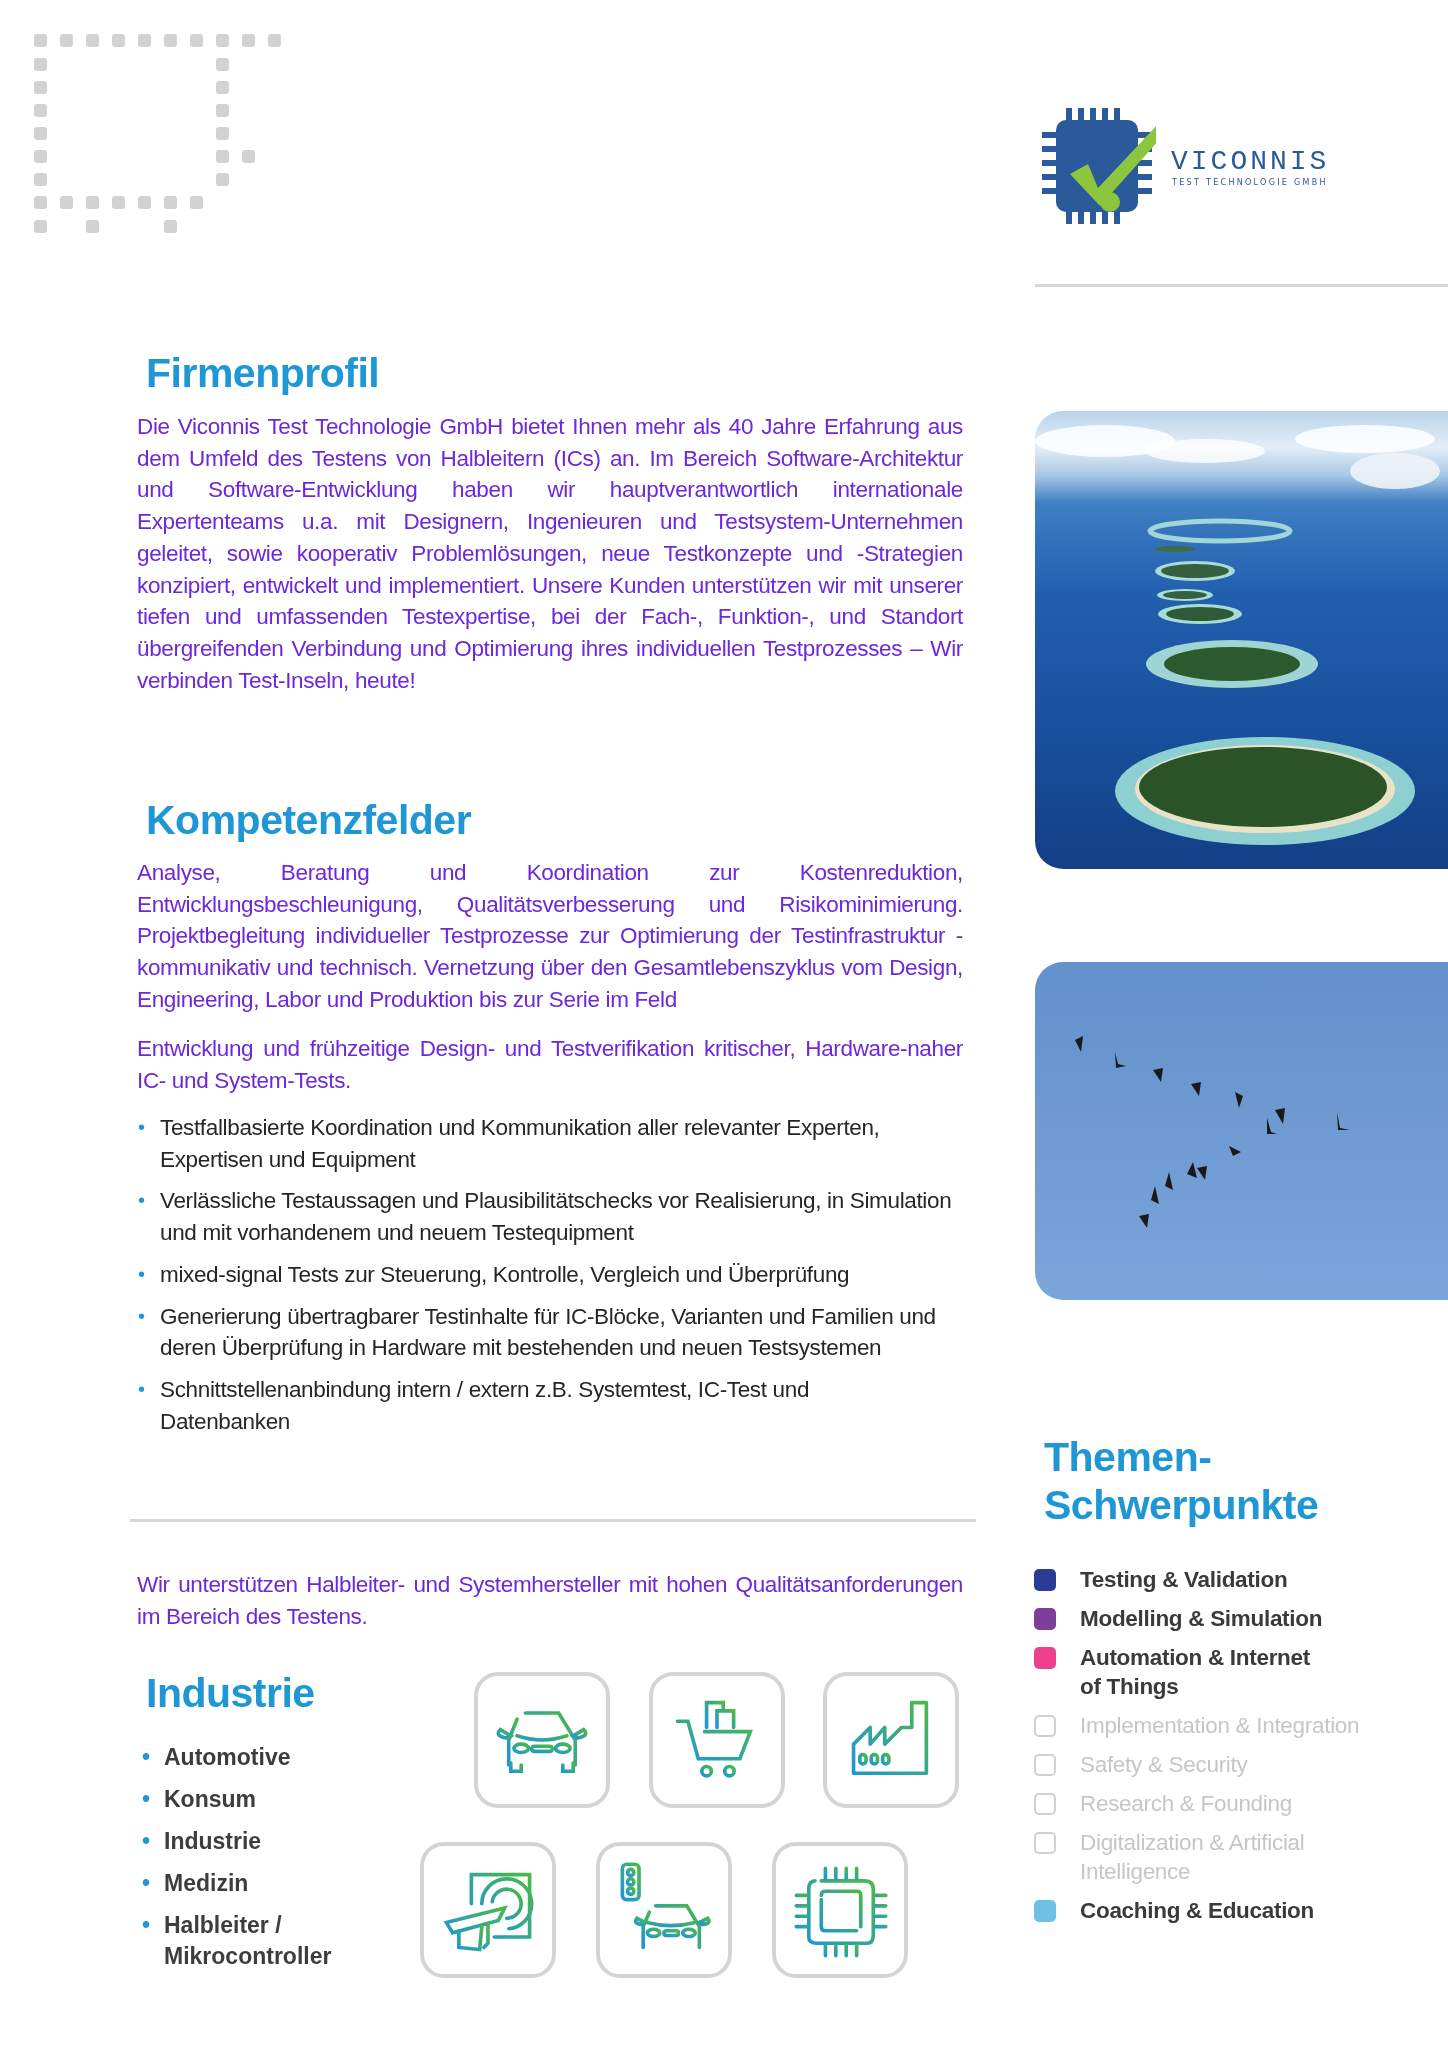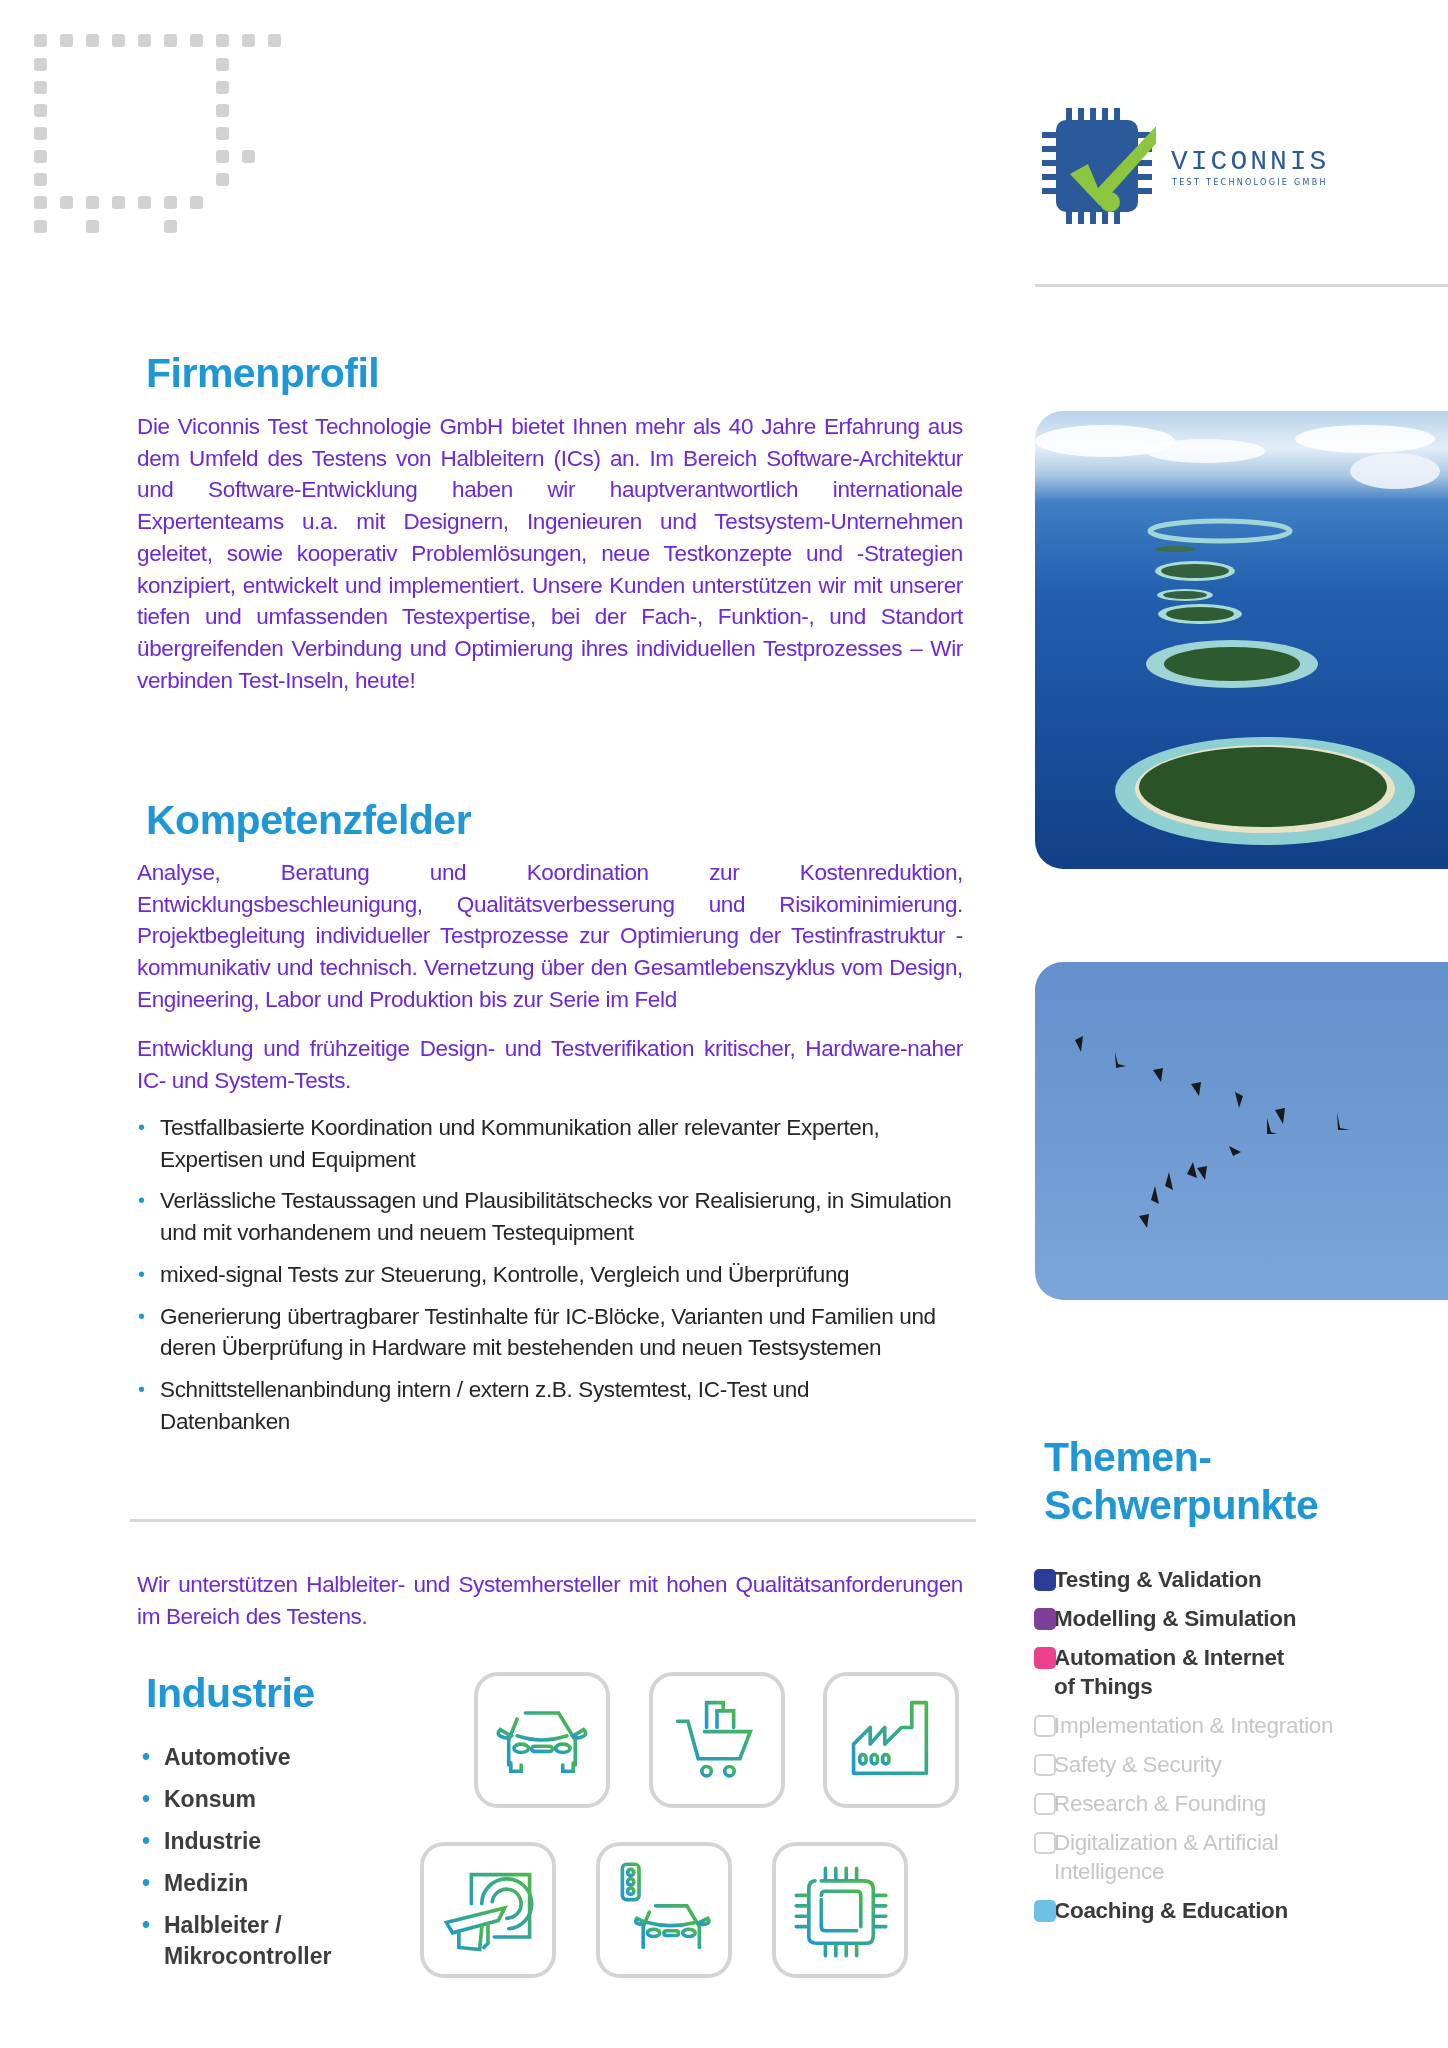--- a/index.html
+++ b/index.html
@@ -54,21 +54,21 @@
   .icon-tile svg { width: 104px; height: 104px; }
 
   .photo { position: absolute; border-radius: 28px 0 0 28px; overflow: hidden; }
   .photo-islands { left: 1035px; top: 411px; width: 413px; height: 458px;
     background: linear-gradient(180deg, #b9d3ea 0%, #e3eef7 8%, #a9c8e4 14%, #3f7fc3 20%, #225fae 40%, #1a4f9c 70%, #123f86 100%); }
   .photo-birds { left: 1035px; top: 962px; width: 413px; height: 338px;
     background: linear-gradient(180deg, #6391cc 0%, #6f9ad2 50%, #7ba6da 100%); }
 
   .themes-title { left: 1035px; top: 1424px; font-size: 41px; line-height: 48px; }
   .themes { position: absolute; left: 1034px; top: 1565px; margin: 0; padding: 0; list-style: none; width: 410px; }
-  .themes li { position: relative; padding-left: 20px; font-size: 22.5px; line-height: 29px; margin-bottom: 10px; letter-spacing: -0.3px; }
+  .themes li { position: relative; padding-left: 46px; font-size: 22.5px; line-height: 29px; margin-bottom: 10px; letter-spacing: -0.3px; }
   .themes li .sq { position: absolute; left: 0; top: 4px; width: 22px; height: 22px; border-radius: 5px; box-sizing: border-box; }
   .themes li.on { color: #3a3a3a; font-weight: bold; }
   .themes li.off { color: #c6c6c6; }
   .themes li.off .sq { border: 2px solid #d0d0d0; background: #fff; }
 </style>
 </head>
 <body>
 
 <div class="abs e4y">
   <div class="dot" style="left:4px;top:4px"></div>

